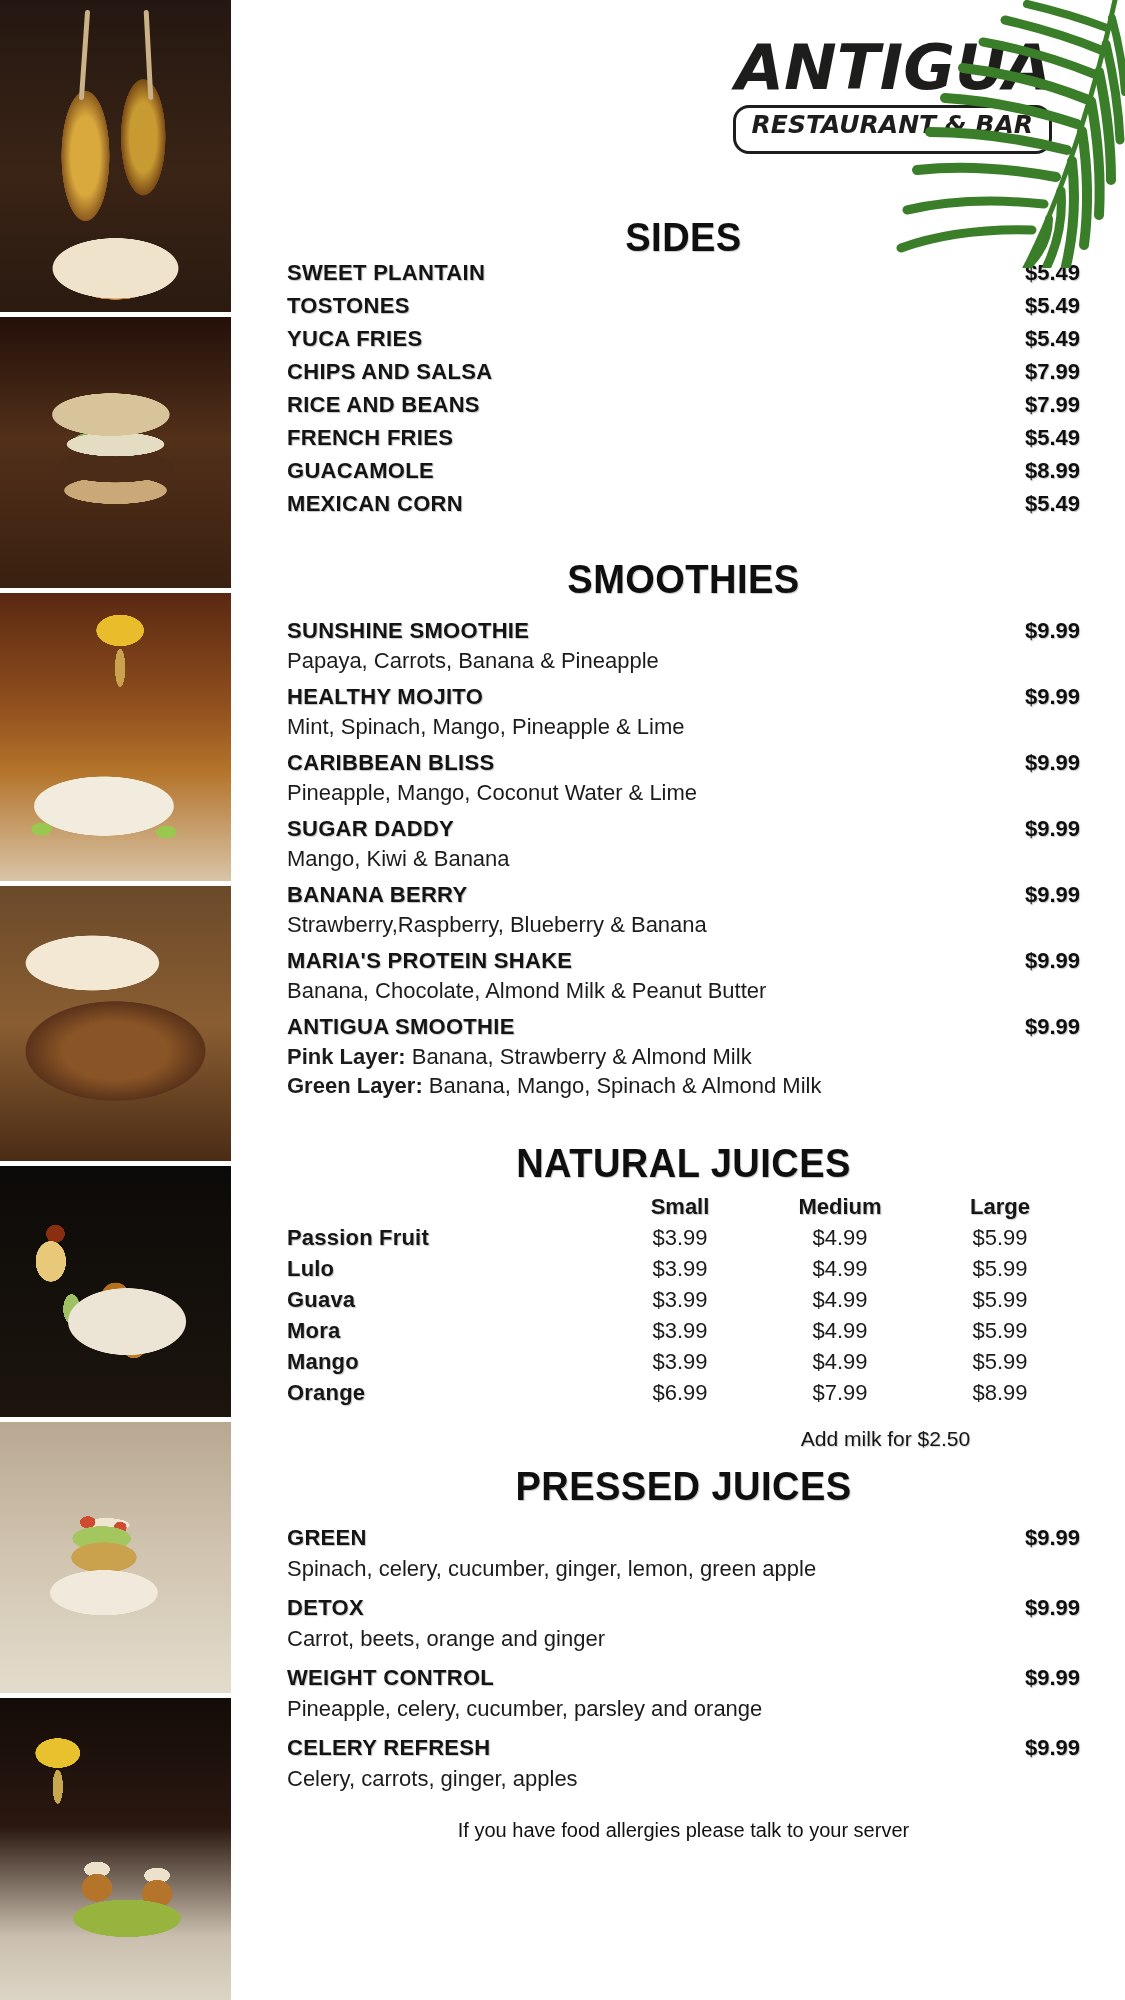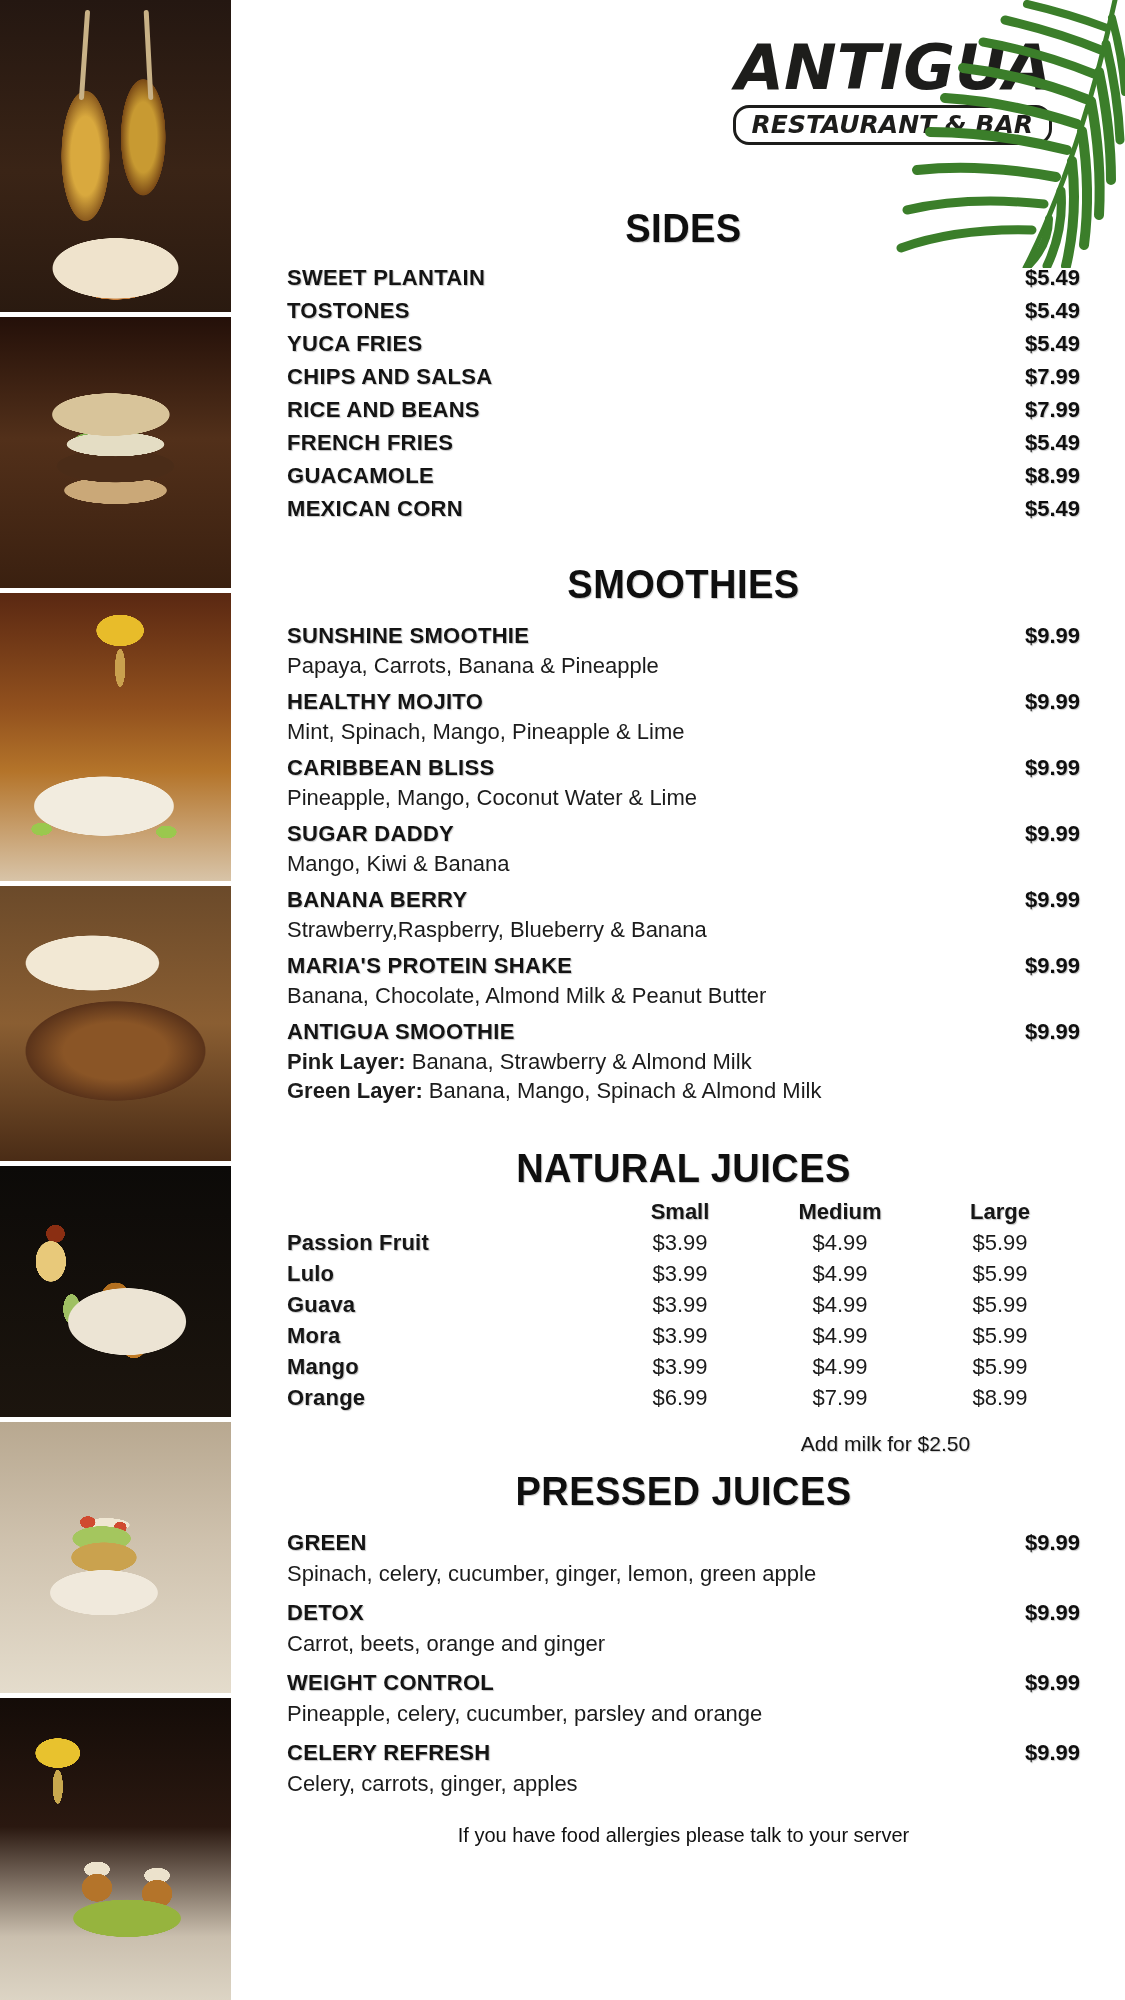--- a/index.html
+++ b/index.html
@@ -92,41 +92,41 @@
   }
 
   
   .menu { position:absolute; left:231px; top:0; width:894px; height:2000px;
     padding:0 45px 0 56px; box-sizing:border-box; }
 
   .brand { text-align:right; margin-top:36px; transform:translateX(-28px); }
   .brand-name { font-family:"DejaVu Sans", sans-serif; font-weight:bold; font-style:italic;
     font-size:63px; line-height:1.0; color:#1d1d1b; letter-spacing:0px; }
   .brand-badge { display:inline-block; margin-top:6px; border:3.5px solid #1d1d1b; border-radius:16px;
-    padding:2px 16px 3px 16px; font-family:"DejaVu Sans", sans-serif; font-weight:bold; font-style:italic;
+    padding:2px 16px 12px 16px; font-family:"DejaVu Sans", sans-serif; font-weight:bold; font-style:italic;
     font-size:25px; color:#1d1d1b; letter-spacing:0px; }
 
   .palm { position:absolute; top:0; right:0; width:250px; height:268px; z-index:3; }
 
   .section-title { text-align:center; font-weight:bold; font-size:40px; line-height:46px;
     color:#0f0f0f; letter-spacing:0.5px; transform:scaleX(0.95);
     text-shadow:1px 1px 1px rgba(90,90,90,0.35); }
   .t-sides   { margin-top:60px; }
   .t-smooth  { margin-top:32px; }
   .t-natural { margin-top:40px; }
   .t-pressed { margin-top:12px; }
 
   .row { display:flex; justify-content:space-between; align-items:baseline; }
   .iname { font-weight:bold; font-size:22px; letter-spacing:0.3px; color:#141414;
     text-shadow:1px 1px 1px rgba(110,110,110,0.4); }
   .price { font-weight:bold; font-size:22px; color:#0f0f0f;
     text-shadow:1px 1px 1px rgba(110,110,110,0.4); }
   .desc { font-size:22px; font-weight:normal; color:#1c1c1c; line-height:29px; }
 
-  .sides-list { margin-top:14px; }
+  .sides-list { }
   .sides-list .row { height:33px; }
   .sides-note { margin-top:2px; }
 
   .sm-list { margin-top:16px; }
   .sm-item { margin-bottom:9px; }
   .sm-item .row { height:28px; }
   .layer-label { font-weight:bold; }
 
   .juice-table { display:grid; grid-template-columns:1fr 160px 160px 160px; margin-top:8px; }
   .jhead { font-weight:bold; font-size:22px; text-align:center; height:31px;

